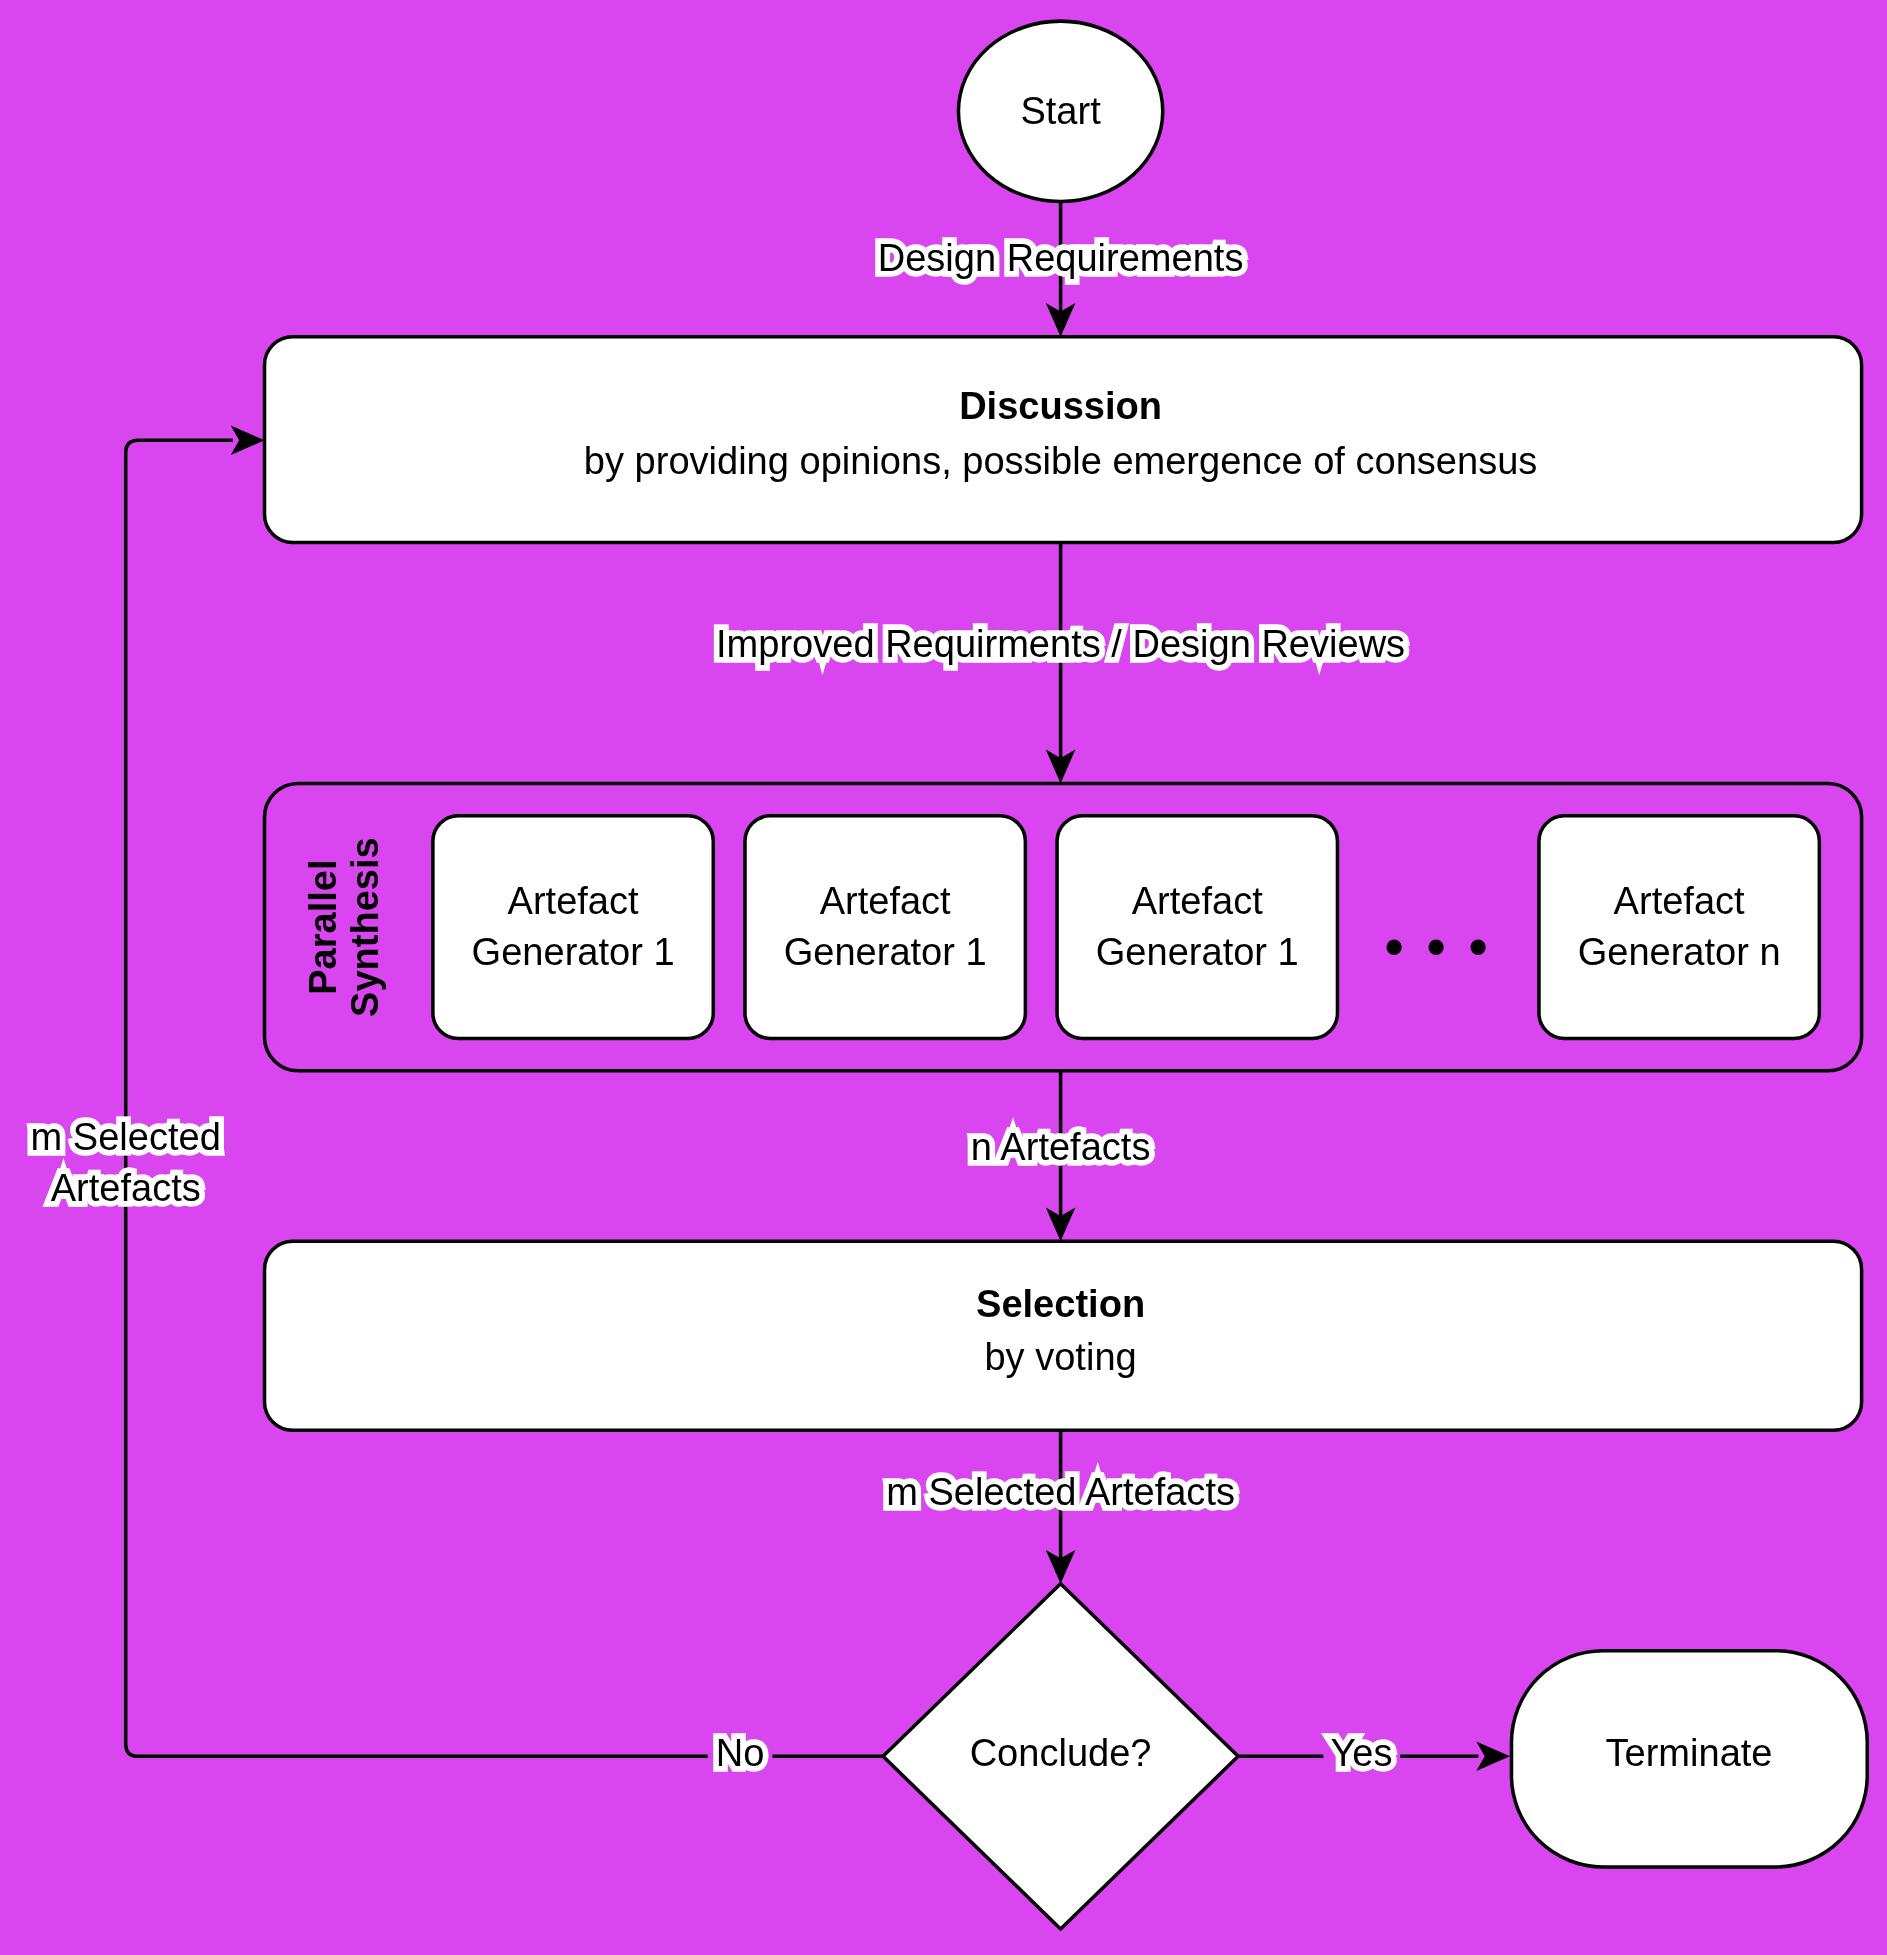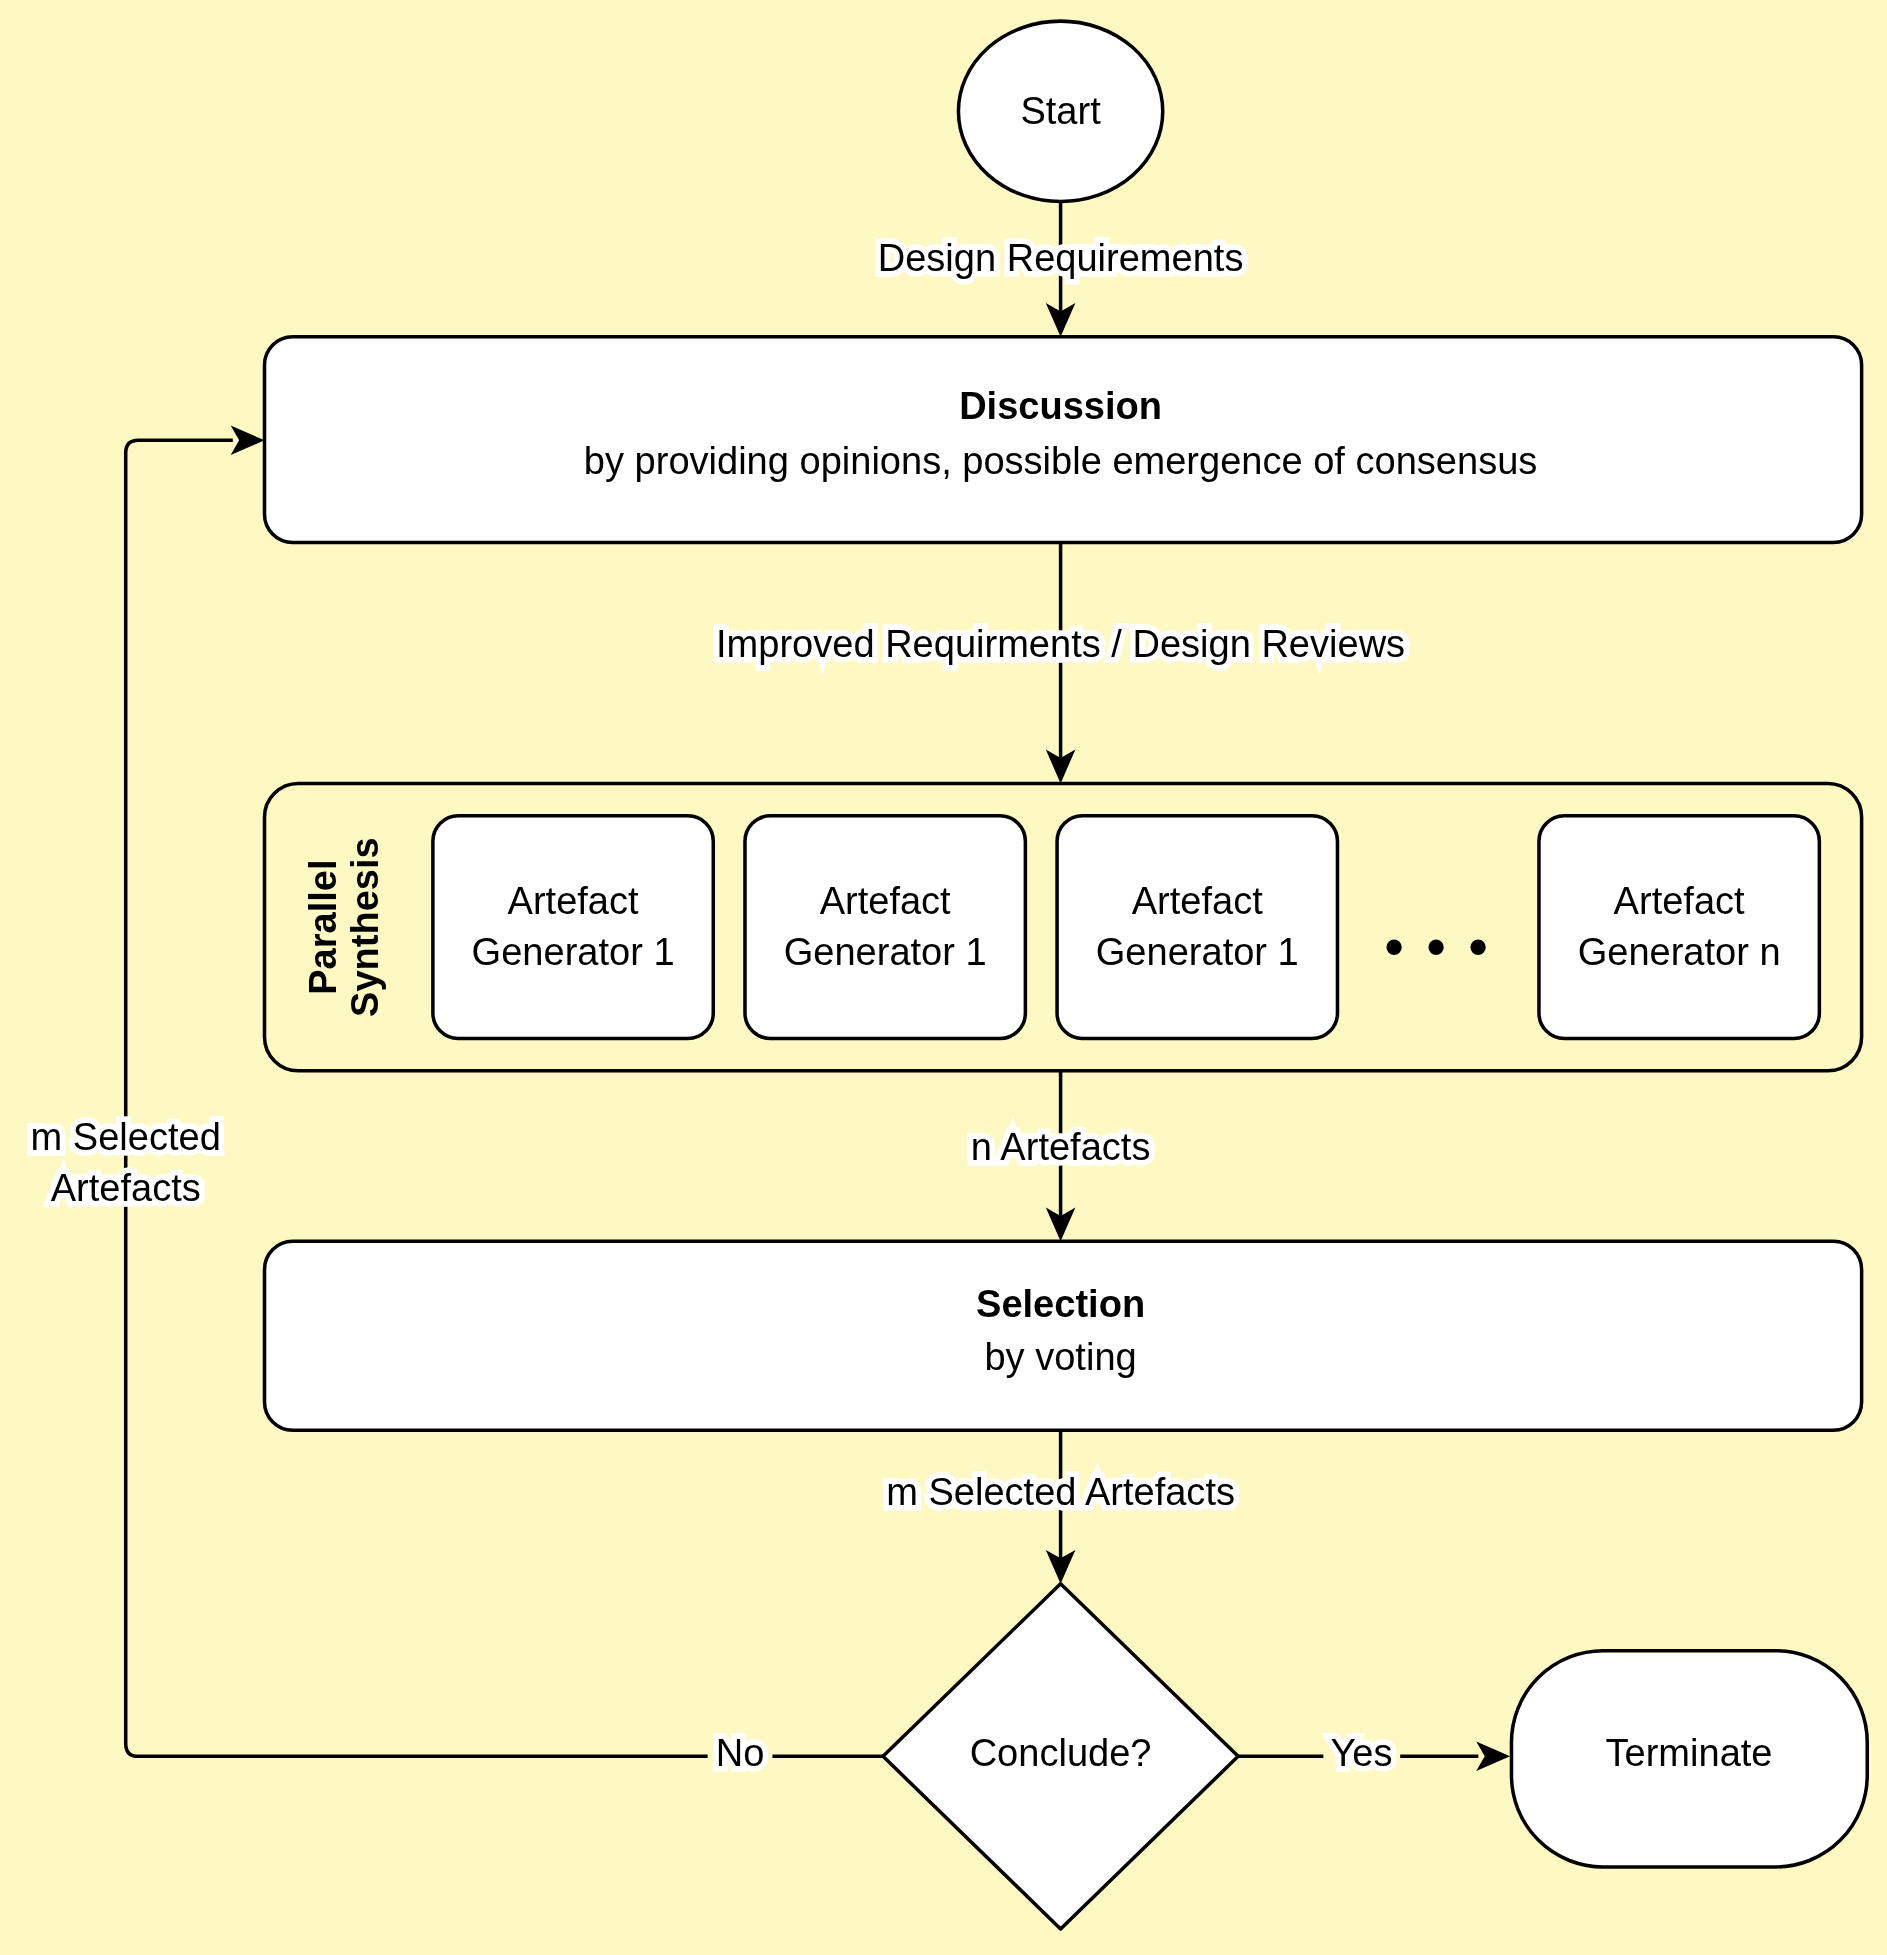--- a/index.html
+++ b/index.html
@@ -11,21 +11,21 @@
   body {
     width: 1888px;
     height: 1955px;
     font-family: "Liberation Sans", sans-serif;
     overflow: hidden;
   }
   #flowchart-root {
     position: relative;
     width: 1888px;
     height: 1955px;
-    background: #fef9c3;
+    background: #d946ef;
   }
   svg#flow-svg {
     position: absolute;
     top: 0;
     left: 0;
     width: 1888px;
     height: 1955px;
     display: block;
   }
   .node-shape {

